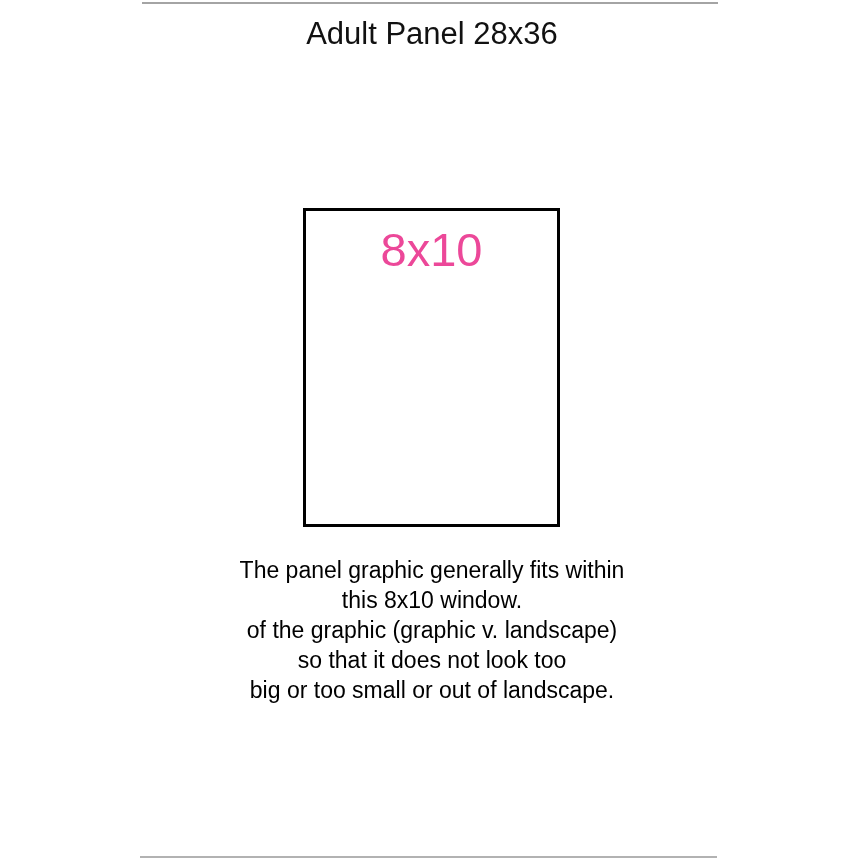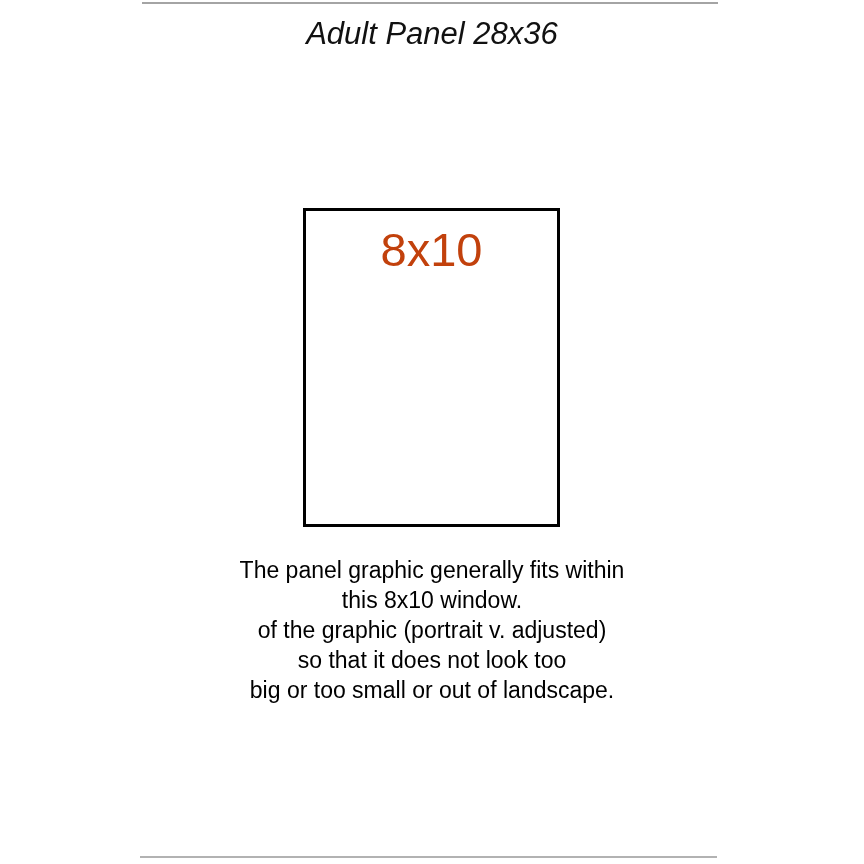--- a/index.html
+++ b/index.html
@@ -37,38 +37,37 @@
     position: absolute;
     top: 16px;
     left: 0;
     width: 100%;
     margin: 0;
     text-align: center;
     font-size: 31px;
     line-height: 36px;
     font-weight: 400;
     color: #111111;
-    font-style: italic;
   }
   .window-box {
     position: absolute;
     left: 303px;
     top: 208px;
     width: 257px;
     height: 319px;
     border: 3px solid #000000;
     box-sizing: border-box;
     background: #ffffff;
   }
   .window-label {
     margin-top: 12px;
     text-align: center;
     font-size: 47px;
     line-height: 54px;
-    color: #c2410c;
+    color: #ec4899;
   }
   .description {
     position: absolute;
     top: 555px;
     left: 0;
     width: 100%;
     text-align: center;
     font-size: 23px;
     line-height: 30px;
     color: #000000;
@@ -86,20 +85,20 @@
 
   <h1 class="title">Adult Panel 28x36</h1>
 
   <div class="window-box">
     <div class="window-label">8x10</div>
   </div>
 
   <div class="description">
     <div class="desc-line">The panel graphic generally fits within</div>
     <div class="desc-line">this 8x10 window.</div>
-    <div class="desc-line">of the graphic (portrait v. adjusted)</div>
+    <div class="desc-line">of the graphic (graphic v. landscape)</div>
     <div class="desc-line">so that it does not look too</div>
     <div class="desc-line">big or too small or out of landscape.</div>
   </div>
 
   <div class="edge-line bottom"></div>
 
 </div>
 
 </body></html>

